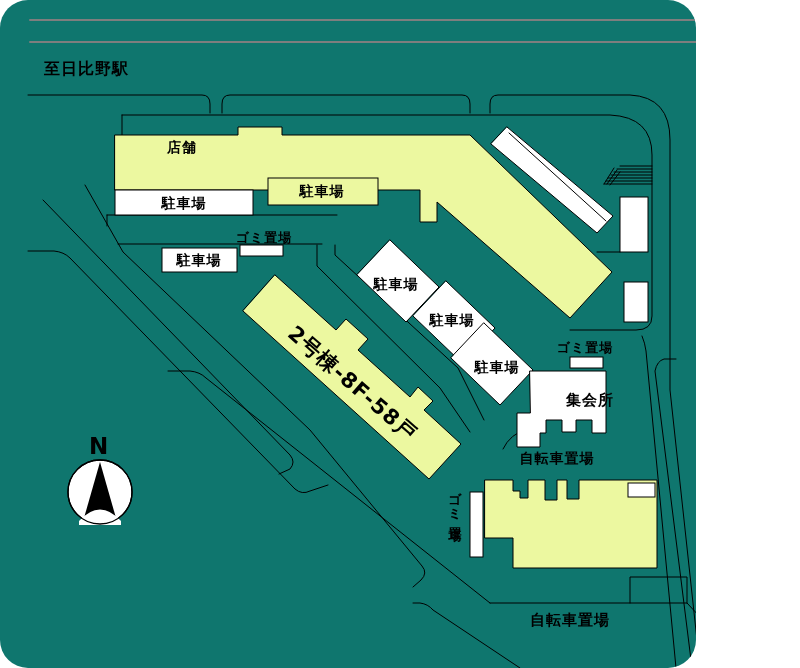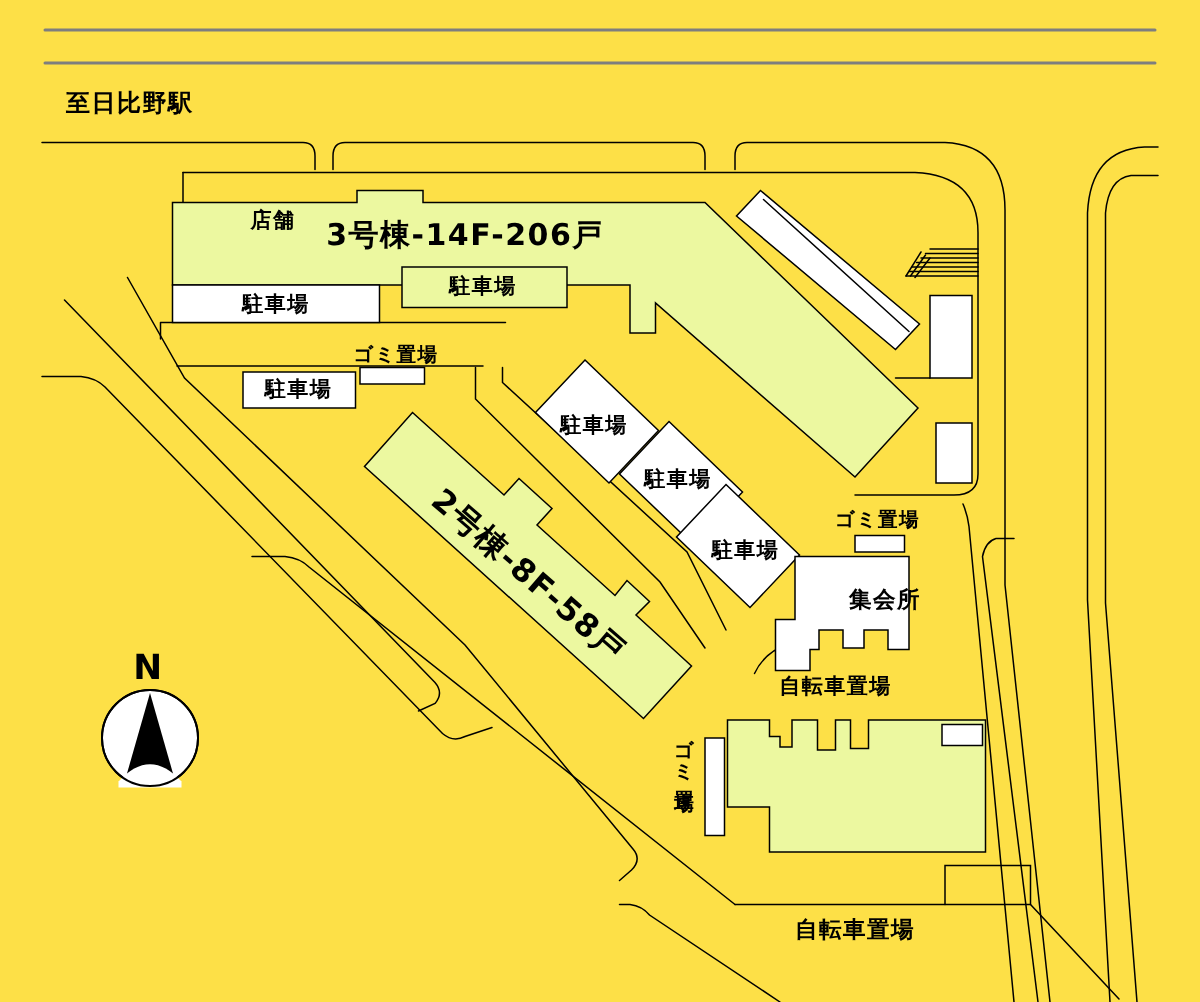--- a/index.html
+++ b/index.html
@@ -1,17 +1,17 @@
 <!DOCTYPE html>
 <html><head>
 <meta charset="utf-8">
 <style>
   html,body{margin:0;padding:0;background:#ffffff;}
-  .stage{position:relative;width:800px;height:668px;background:#fde047;overflow:hidden;
-         font-family:"DejaVu Sans","Liberation Sans",sans-serif;}
+  .stage{position:relative;width:696px;height:668px;background:#0f766e;overflow:hidden;
+         font-family:"DejaVu Sans","Liberation Sans",sans-serif;border-radius:28px;}
   .stage svg{position:absolute;left:0;top:0;}
   .lbl{position:absolute;color:#000;white-space:nowrap;font-weight:600;
        transform:translate(-50%,-50%);line-height:1;letter-spacing:1px;}
   .lbl-topleft{transform:none;}
   .lbl-rot{transform:translate(-50%,-50%) rotate(41deg);font-weight:bold;}
   .lbl-vert{writing-mode:vertical-rl;transform:translate(-50%,0);letter-spacing:2px;}
 </style>
 </head>
 <body>
 
@@ -85,21 +85,20 @@
       <path d="M100,462 L84,518 L116,518 Z" fill="#000" stroke="none"></path>
       <path d="M79,521 Q100,498 121,521 L121,525 L79,525 Z" fill="#fff" stroke="none"></path>
       <circle cx="100" cy="492" r="32" fill="none" stroke="#000" stroke-width="1.3"></circle>
     </g>
   </g>
 </svg>
 
 <div class="lbl lbl-topleft" style="left:44px;top:61px;font-size:16px;">至日比野駅</div>
 
 <div class="lbl" style="left:182px;top:147px;font-size:14px;">店舗</div>
-<div class="lbl" style="left:310px;top:156px;font-size:20px;">3号棟-14F-206戸</div>
 
 <div class="lbl" style="left:184px;top:203px;font-size:14px;">駐車場</div>
 <div class="lbl" style="left:322px;top:191px;font-size:14px;">駐車場</div>
 <div class="lbl" style="left:264px;top:237px;font-size:13px;">ゴミ置場</div>
 <div class="lbl" style="left:199px;top:260px;font-size:14px;">駐車場</div>
 
 <div class="lbl" style="left:396px;top:284px;font-size:14px;">駐車場</div>
 <div class="lbl" style="left:452px;top:320px;font-size:14px;">駐車場</div>
 <div class="lbl" style="left:497px;top:367px;font-size:14px;">駐車場</div>
 

